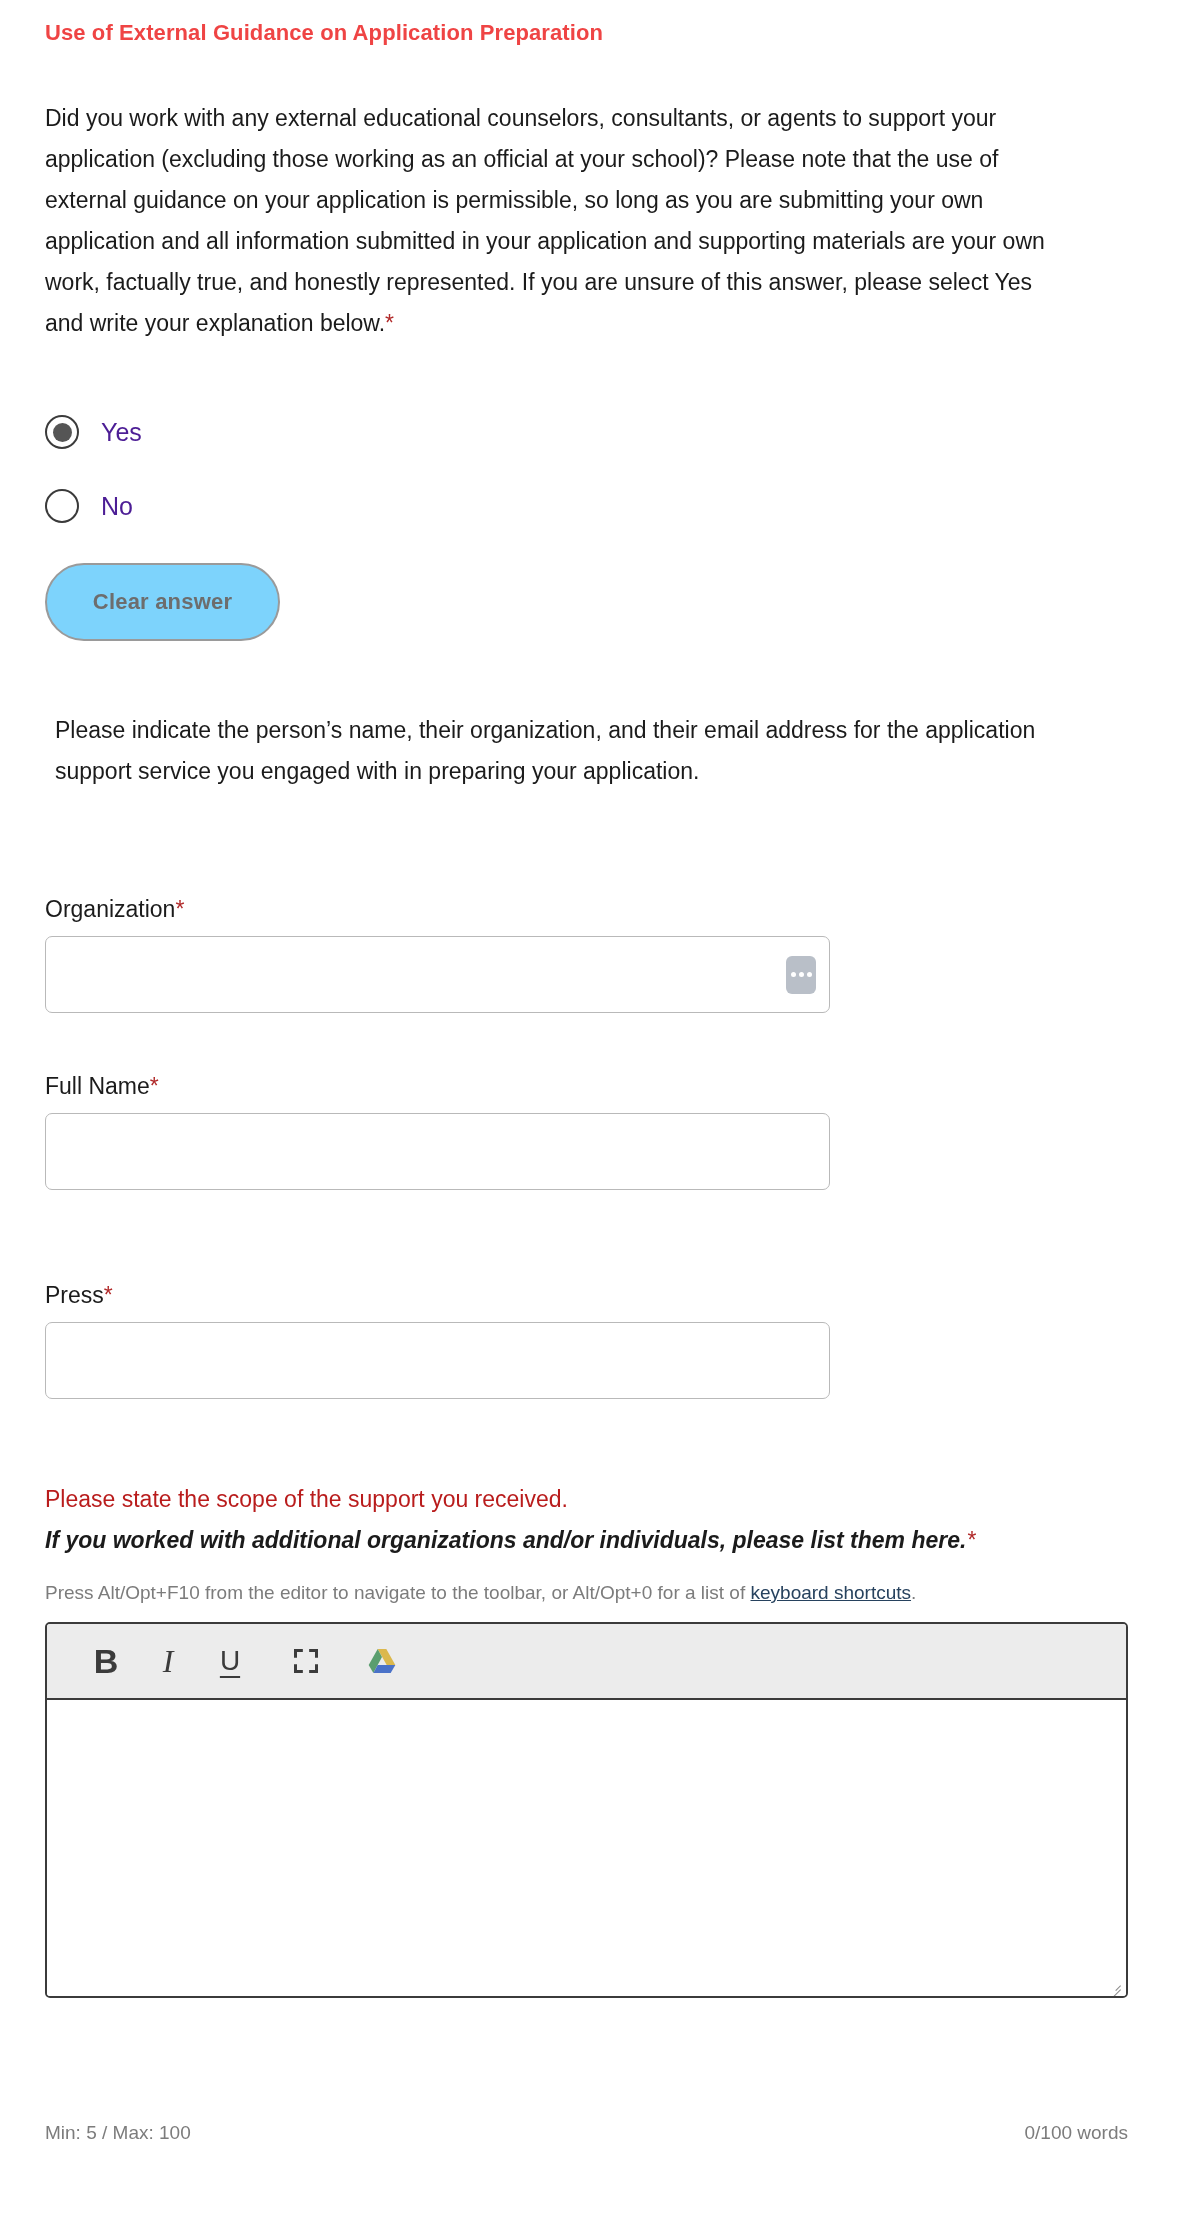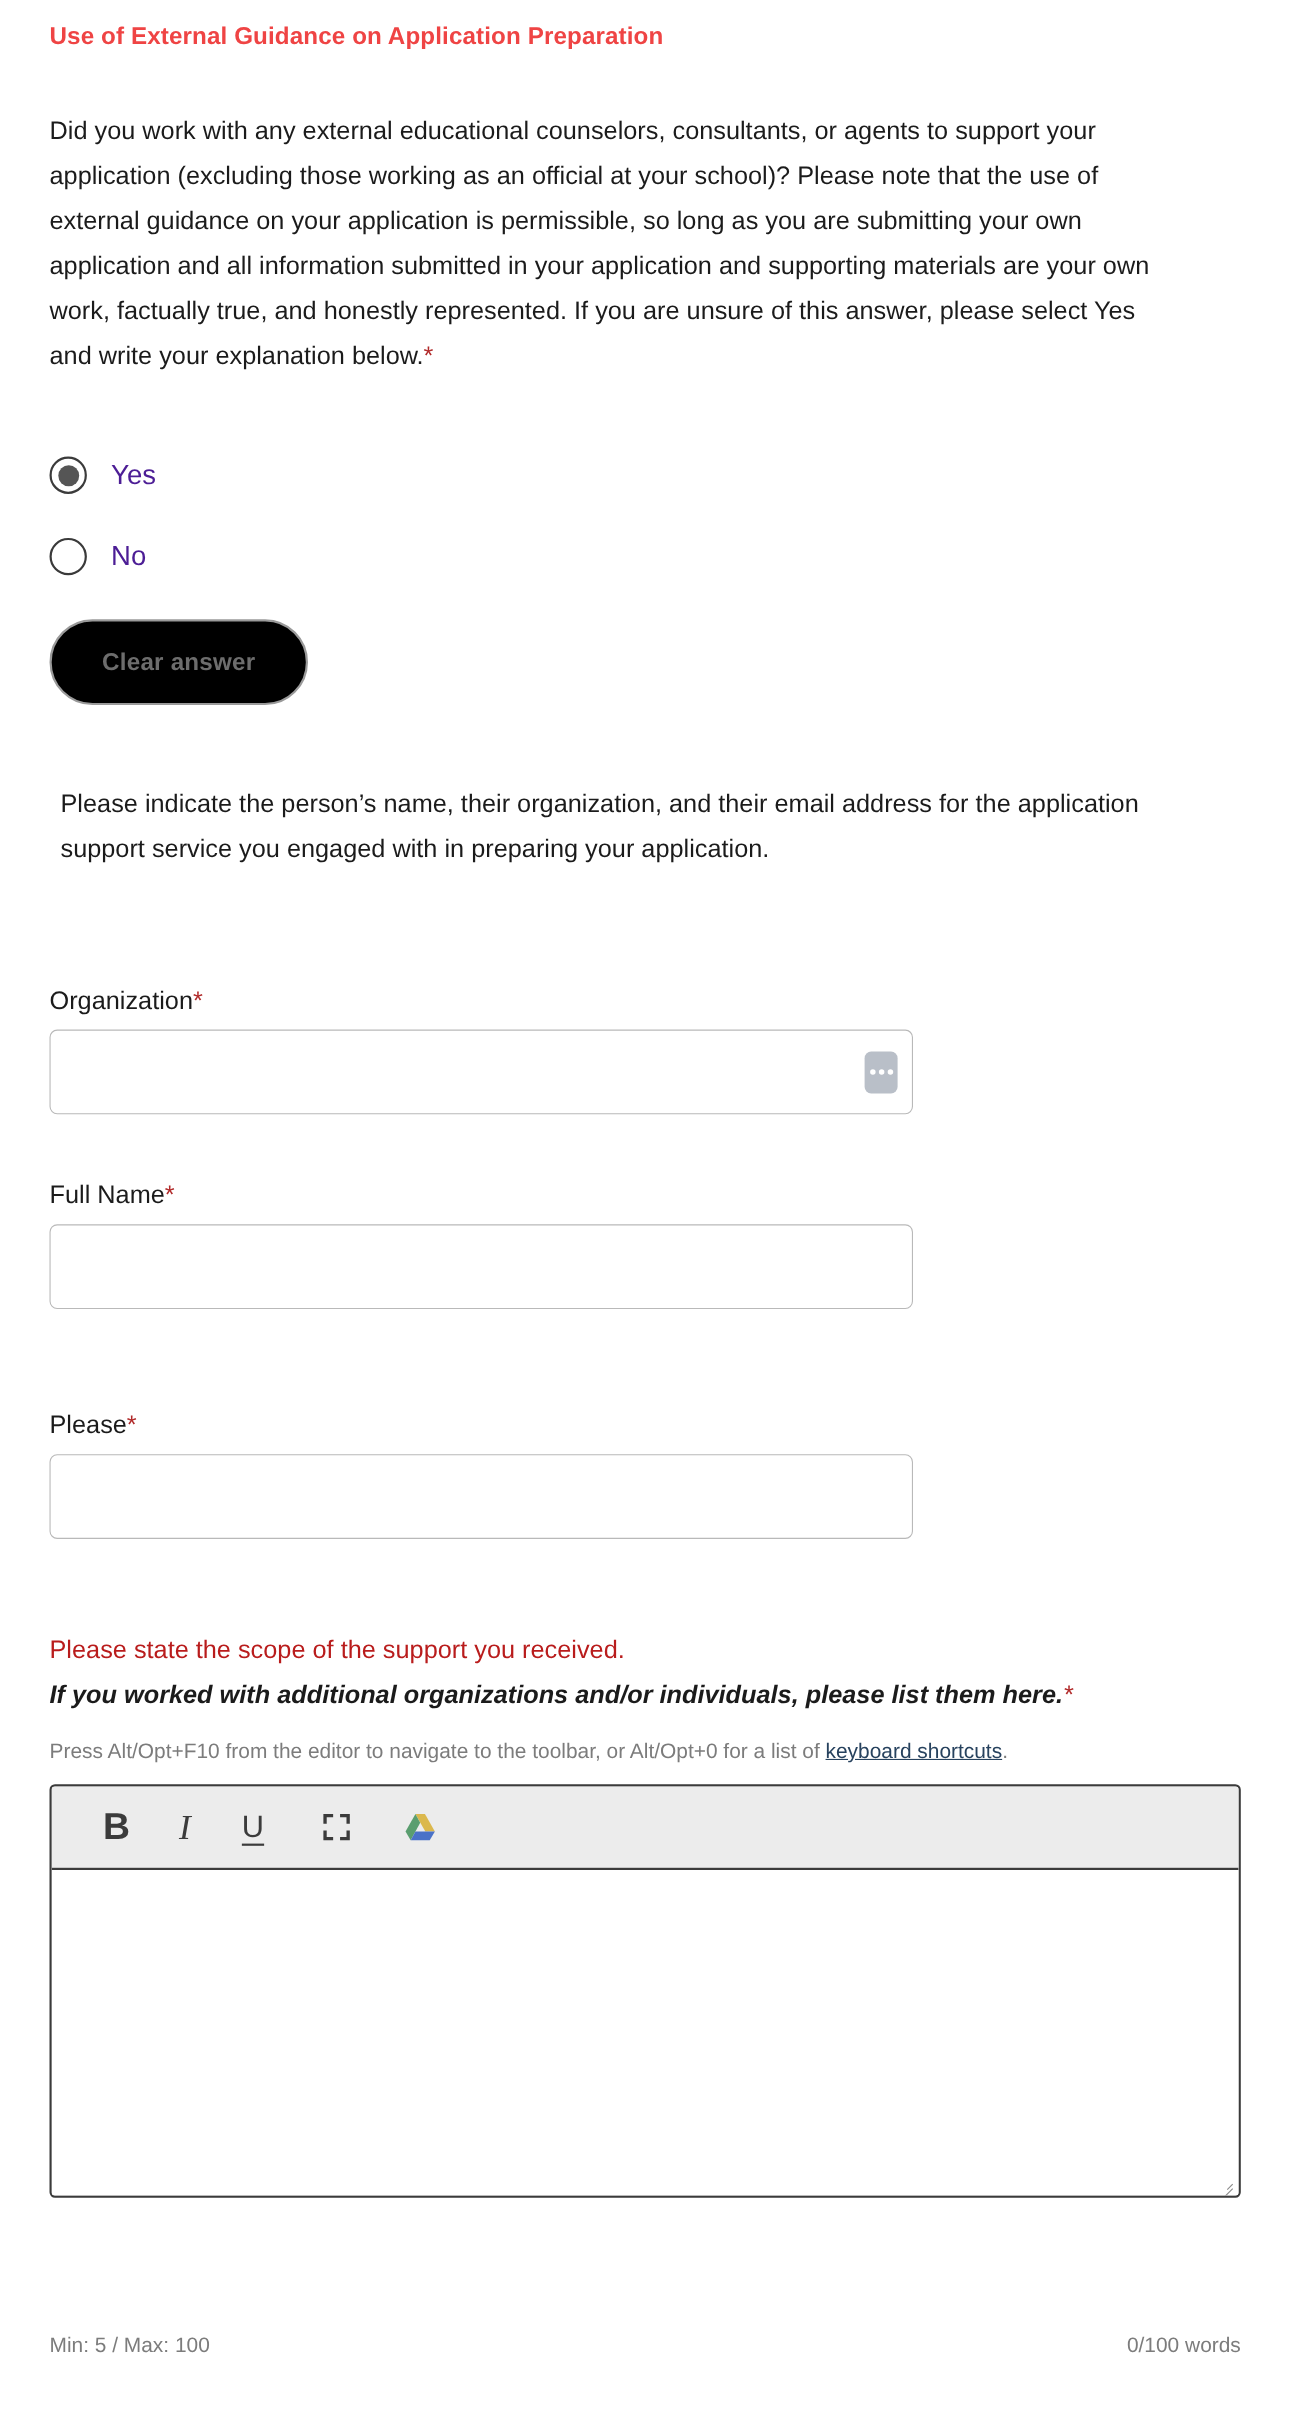--- a/index.html
+++ b/index.html
@@ -90,21 +90,21 @@
 
   
   .clear-answer-btn {
     position: absolute;
     left: 45px;
     top: 563px;
     width: 235px;
     height: 78px;
     border-radius: 40px;
     border: 2px solid #9a9a9a;
-    background: #000000;
+    background: #7dd3fc;
     color: #6d6d6d;
     font-family: "Liberation Sans", sans-serif;
     font-size: 22px;
     font-weight: bold;
     letter-spacing: 0.2px;
     cursor: pointer;
     padding: 0;
   }
 
   
@@ -344,21 +344,21 @@
     <label class="field-label">
       <span>Full Name</span><span class="req">*</span>
     </label>
     <div class="input-wrap">
       <input class="text-input" type="text" value="" placeholder="" style="">
     </div>
   </div>
 
   <div class="field" id="field-email">
     <label class="field-label">
-      <span>Please</span><span class="req">*</span>
+      <span>Press</span><span class="req">*</span>
     </label>
     <div class="input-wrap">
       <input class="text-input" type="text" value="" placeholder="" style="">
     </div>
   </div>
 
   <div class="scope-line1">Please state the scope of the support you received.</div>
   <div class="scope-line2">
     <span>If you worked with additional organizations and/or individuals, please list them here.</span><span class="req">*</span>
   </div>

